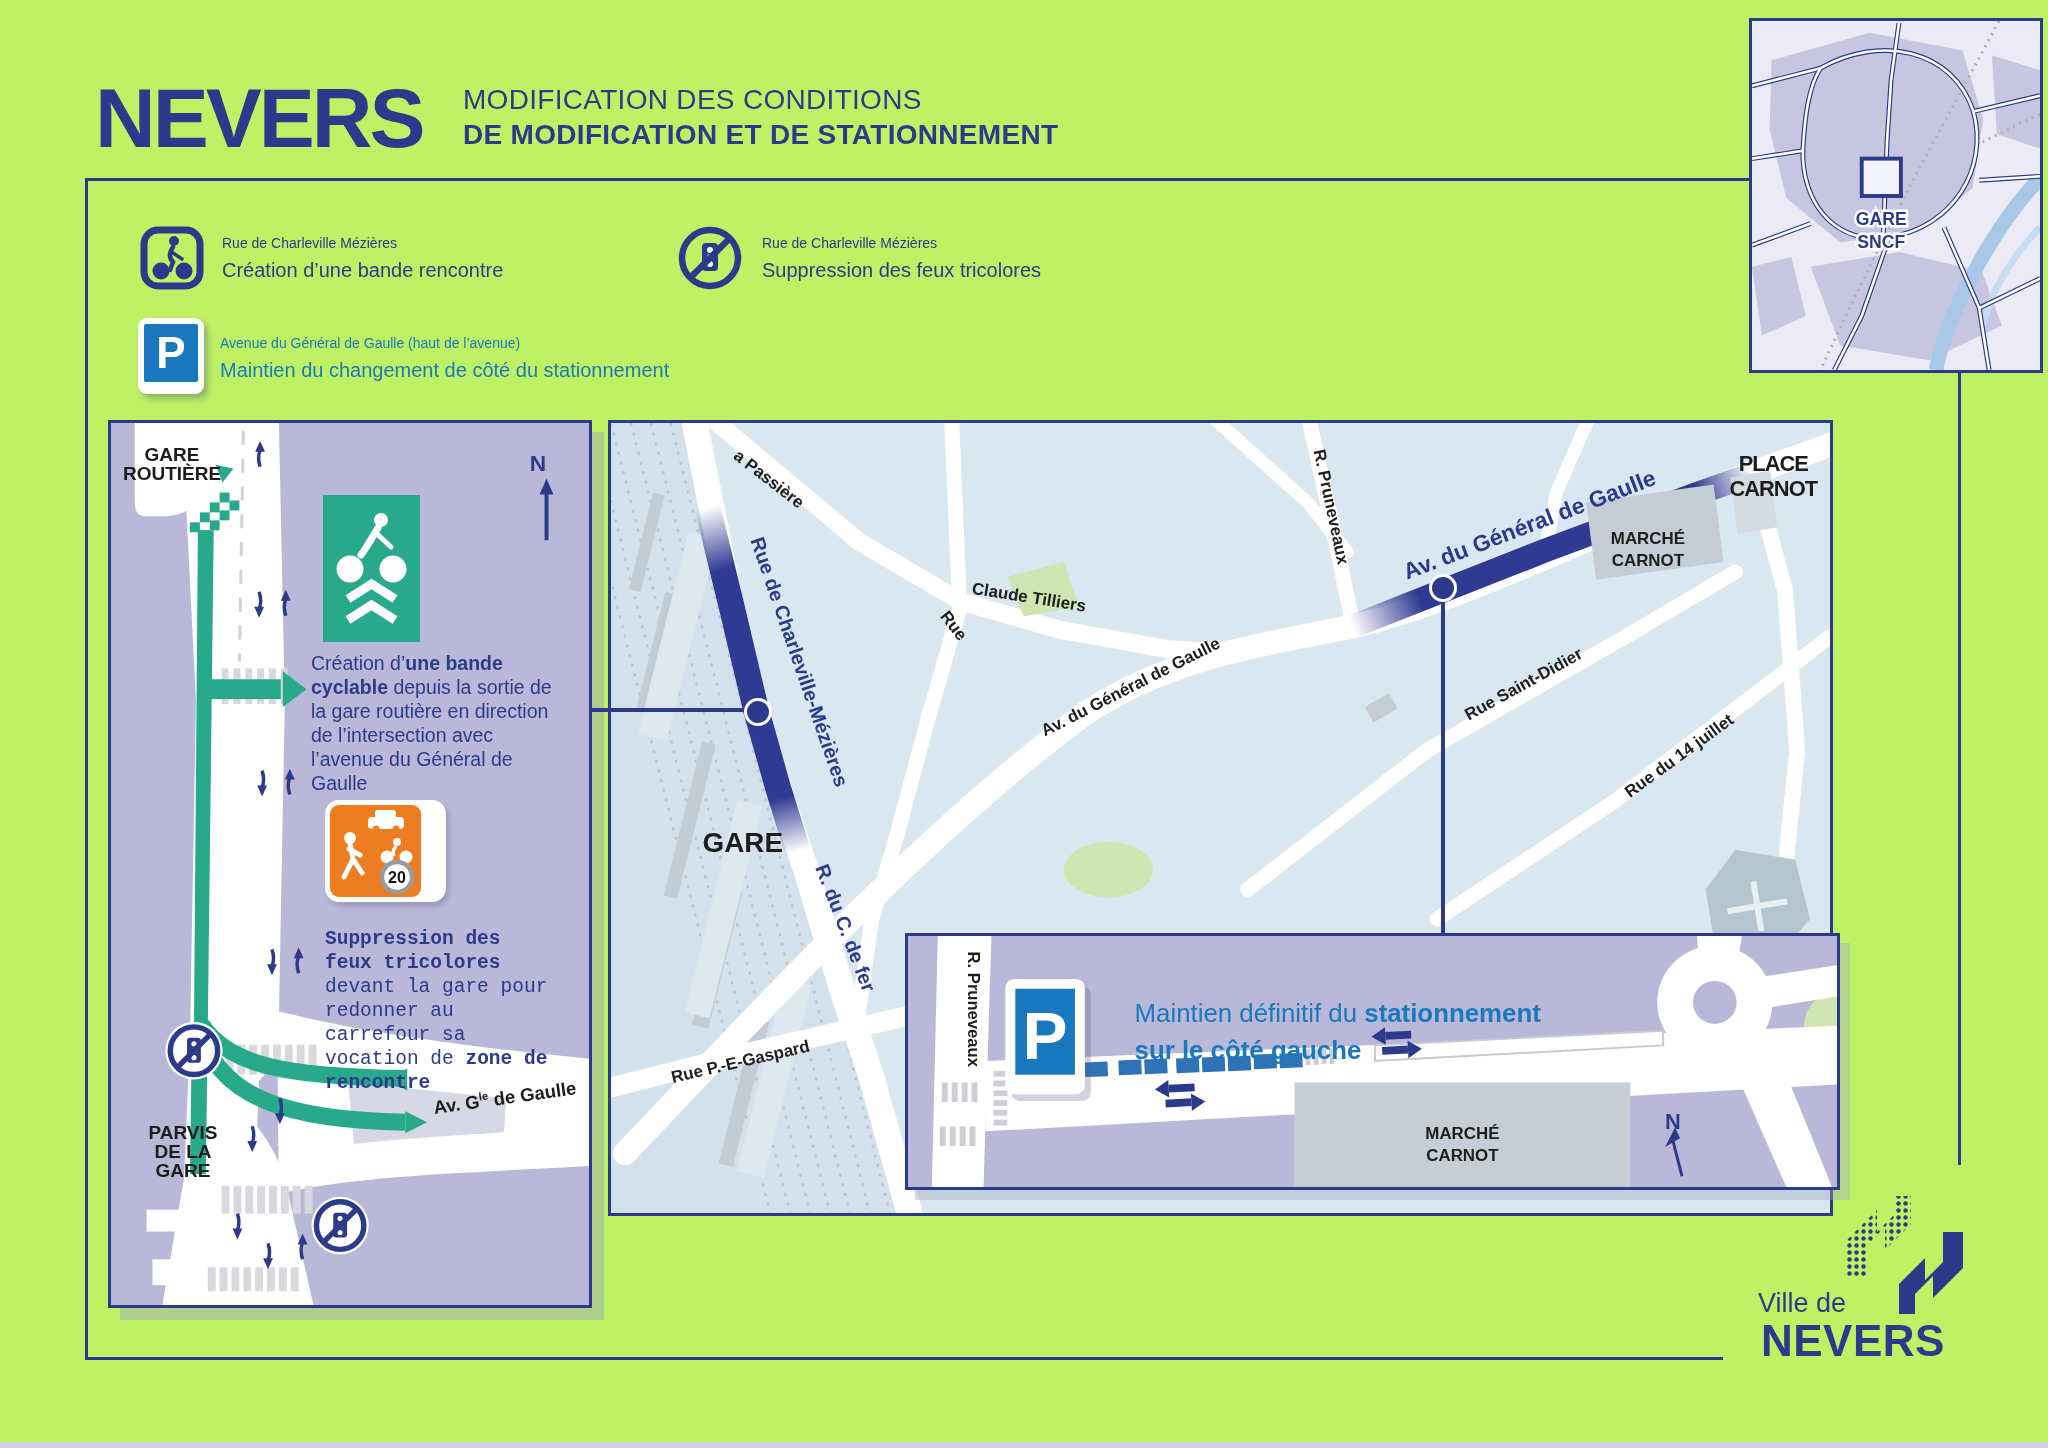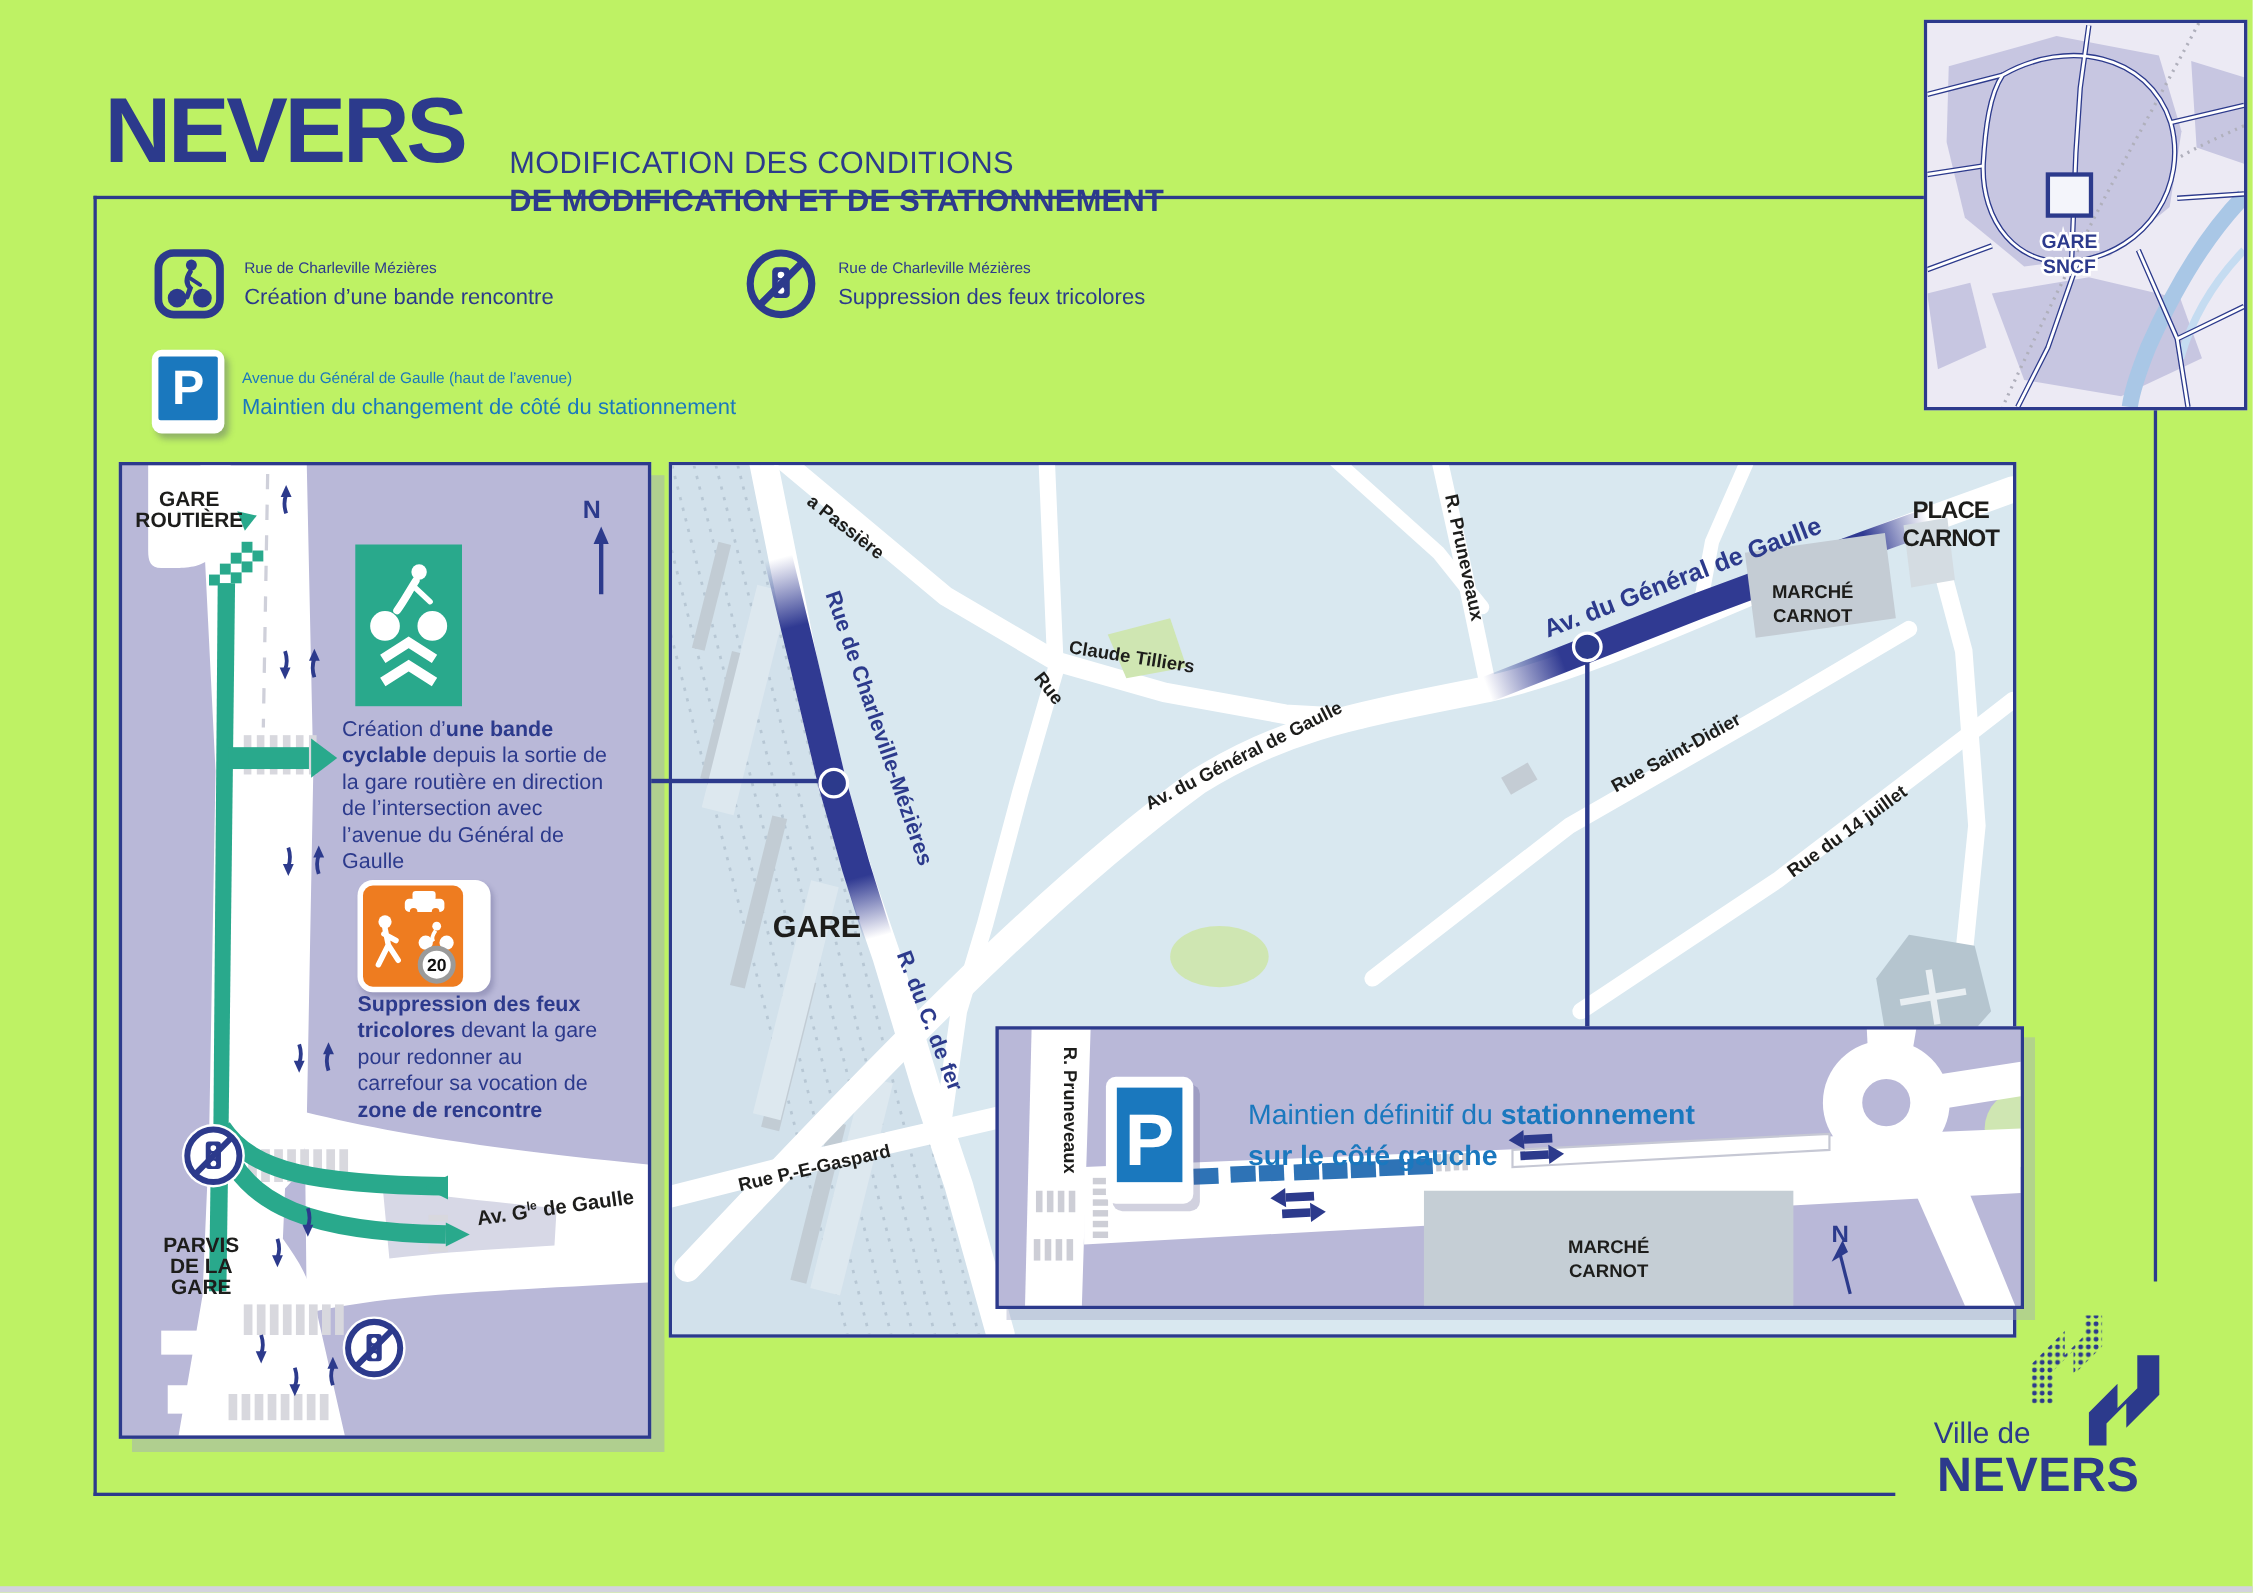--- a/index.html
+++ b/index.html
@@ -1,21 +1,21 @@
 <!DOCTYPE html>
 <html><head>
 <meta charset="utf-8">
 <style>
   html,body{margin:0;padding:0;background:#fff;}
   .page{position:relative;width:2048px;height:1448px;background:#bef264;overflow:hidden;
         font-family:"Liberation Sans",sans-serif;}
   .abs{position:absolute;}
   
   .city-logo{left:95px;top:70px;font-size:84px;font-weight:700;letter-spacing:-3px;color:#2c3a8c;}
-  .poster-title{left:463px;top:82px;font-size:28px;line-height:35px;color:#2c3a8c;letter-spacing:.3px;margin-top:48px;}
+  .poster-title{left:463px;top:82px;font-size:28px;line-height:35px;color:#2c3a8c;letter-spacing:.3px;}
   .poster-title .l2{font-weight:700;}
   
   .frameline{background:#2c3a8c;}
   .legend-text .t{font-size:14px;font-weight:400;color:#2c3a8c;line-height:27px;}
   .legend-text .s{font-size:20px;color:#2c3a8c;line-height:26px;}
   .legend-text.cyan .t,.legend-text.cyan .s{color:#1a78be;}
   .pcard{width:66px;height:76px;background:#fff;border-radius:9px;box-shadow:4px 5px 6px rgba(60,60,110,.35);}
   .pcard .pblue{position:absolute;left:6px;top:6px;width:54px;height:58px;background:#1a78be;border-radius:2px;
                 display:flex;align-items:center;justify-content:center;color:#fff;font-weight:700;font-size:44px;}
   
@@ -240,21 +240,21 @@
             <circle cx="76" cy="52" r="6.5" fill="#fff"></circle>
           <circle cx="67" cy="37" r="4" fill="#fff"></circle>
           <path d="M66,41 C63,45 62,48 64,51" stroke="#fff" stroke-width="3.5" fill="none"></path>
           <circle cx="67" cy="72" r="15" fill="#fff" stroke="#9a9a9a" stroke-width="4.5"></circle>
           <text x="67" y="78" text-anchor="middle" font-size="16" font-weight="700" fill="#111">20</text>
         </svg>
       </div>
     </div>
 
     
-    <div class="abs caption" style="left:214px;top:478px;width:228px;">
+    <div class="abs caption" style="left:214px;top:504px;width:228px;font-family:Liberation Mono, monospace;">
       <b>Suppression des feux tricolores</b><span> devant la gare pour redonner au carrefour sa vocation de </span><b>zone de rencontre</b>
     </div>
 
     
     <div class="abs av-label" style="left:322px;top:664px;">
       <span>Av. G</span><sup>le</sup><span> de Gaulle</span>
     </div>
   </div>
 
   <div class="abs main-map">

